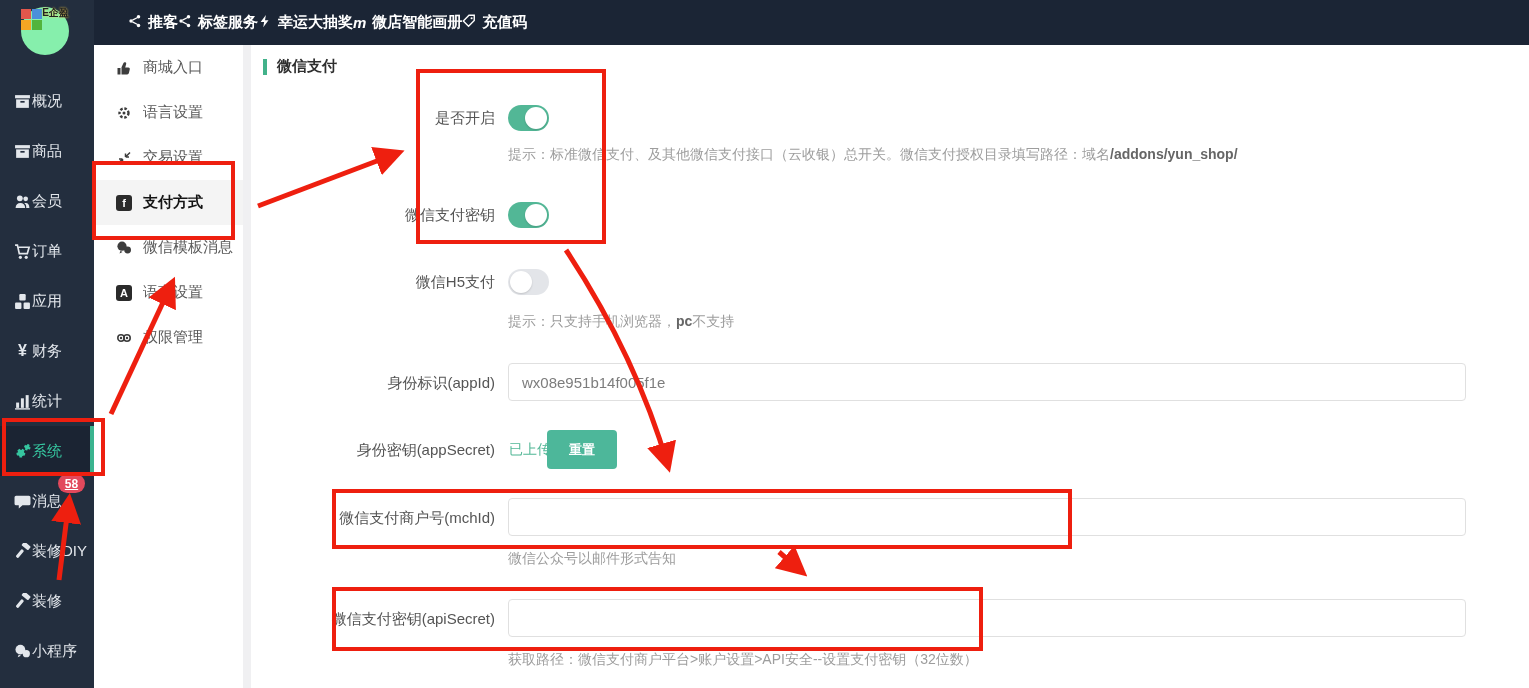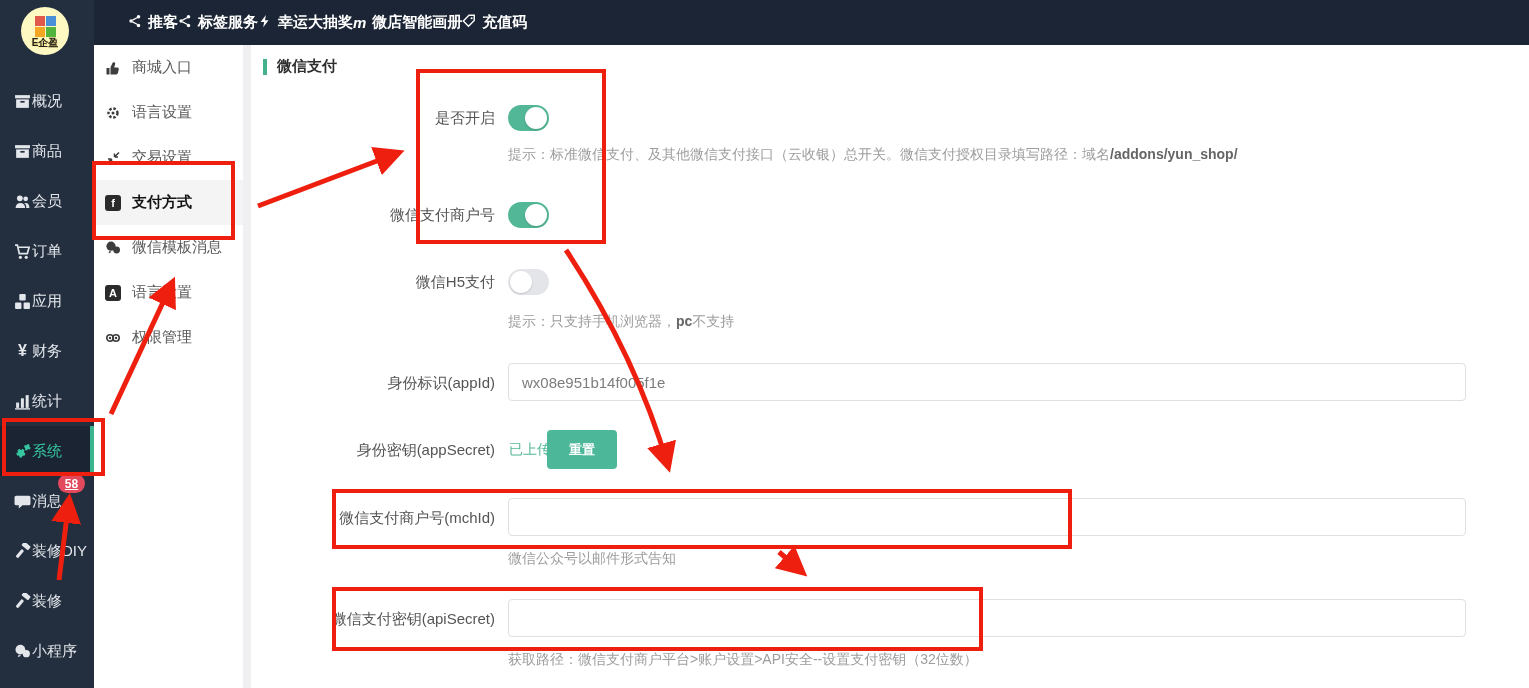--- a/index.html
+++ b/index.html
@@ -23,22 +23,22 @@
   .topnav-item svg { fill: #fff; }
   .m-glyph { font-weight: bold; font-style: italic; font-size: 15px; }
 
   
   .sidebar {
     position: absolute; left: 0; top: 0; width: 94px; height: 688px;
     background: #232e3e; z-index: 10; padding-top: 76px;
   }
   .logo {
     position: absolute; left: 21px; top: 7px; width: 48px; height: 48px;
-    background: #fef9c3; border-radius: 50%; z-index: 11;
-    display: flex; flex-direction: column; align-items: center; justify-content: center;
+    background: #86efac; border-radius: 50%; z-index: 11;
+    display: flex; flex-direction: row; justify-content: center;
   }
   .logo-glyph { display: grid; grid-template-columns: 10px 10px; grid-template-rows: 10px 10px; gap: 1px; margin-top: 2px; }
   .logo-glyph i:nth-child(1){ background:#e2574c; } .logo-glyph i:nth-child(2){ background:#4a90d9; }
   .logo-glyph i:nth-child(3){ background:#f5a623; } .logo-glyph i:nth-child(4){ background:#52b43c; }
   .logo-text { font-size: 10px; font-weight: bold; color: #222; text-shadow: 0 0 2px #f7d352; line-height: 11px; }
   .side-item {
     height: 50px; display: flex; align-items: center; gap: 0; padding-left: 13px;
     color: #e3e7ec; font-size: 15px; cursor: pointer; position: relative;
   }
   .side-item .sicon { width: 19px; display: flex; justify-content: center; }
@@ -51,21 +51,21 @@
     background: #e2495c; color: #fff; font-size: 12px; font-weight: bold;
     border-radius: 10px; display: flex; align-items: center; justify-content: center; padding: 0 6px; text-decoration: underline;
   }
 
   
   .subbar {
     position: absolute; left: 94px; top: 45px; width: 149px; height: 643px;
     background: #fff; z-index: 5;
   }
   .sub-item {
-    height: 45px; display: flex; align-items: center; gap: 10px; padding-left: 10px;
+    height: 45px; display: flex; align-items: center; gap: 10px; padding-left: 21px;
     color: #595959; font-size: 15px; cursor: pointer;
   }
   .sub-item .sicon { width: 18px; display: flex; justify-content: center; }
   .sub-item svg { fill: #3d3d3d; }
   .sub-item.active { background: #f4f4f4; color: #141414; font-weight: bold; }
   .glyph-badge {
     width: 16px; height: 16px; background: #2b2b2b; color: #fff; border-radius: 3px;
     font-size: 11px; font-weight: bold; display: flex; align-items: center; justify-content: center;
   }
   .divider-gap { position: absolute; left: 243px; top: 45px; width: 8px; height: 643px; background: #f0f0f2; z-index: 5; }
@@ -335,21 +335,21 @@
 <div class="main-el title-bar"></div>
 <div class="main-el page-title">微信支付</div>
 
 <div class="main-el flabel" style="top:109px">是否开启</div>
 <div class="main-el toggle on" style="top:105px">
     <span class="knob"></span>
   </div>
 
 <div class="main-el hint" style="top:146px"><span>提示：标准微信支付、及其他微信支付接口（云收银）总开关。微信支付授权目录填写路径：域名</span><b>/addons/yun_shop/</b></div>
 
-<div class="main-el flabel" style="top:206px">微信支付商户号</div>
+<div class="main-el flabel" style="top:206px">微信支付密钥</div>
 <div class="main-el toggle on" style="top:202px">
     <span class="knob"></span>
   </div>
 
 <div class="main-el flabel" style="top:273px">微信H5支付</div>
 <div class="main-el toggle off" style="top:269px">
     <span class="knob"></span>
   </div>
 
 <div class="main-el hint" style="top:313px"><span>提示：只支持手机浏览器，</span><b>pc</b><span>不支持</span></div>

